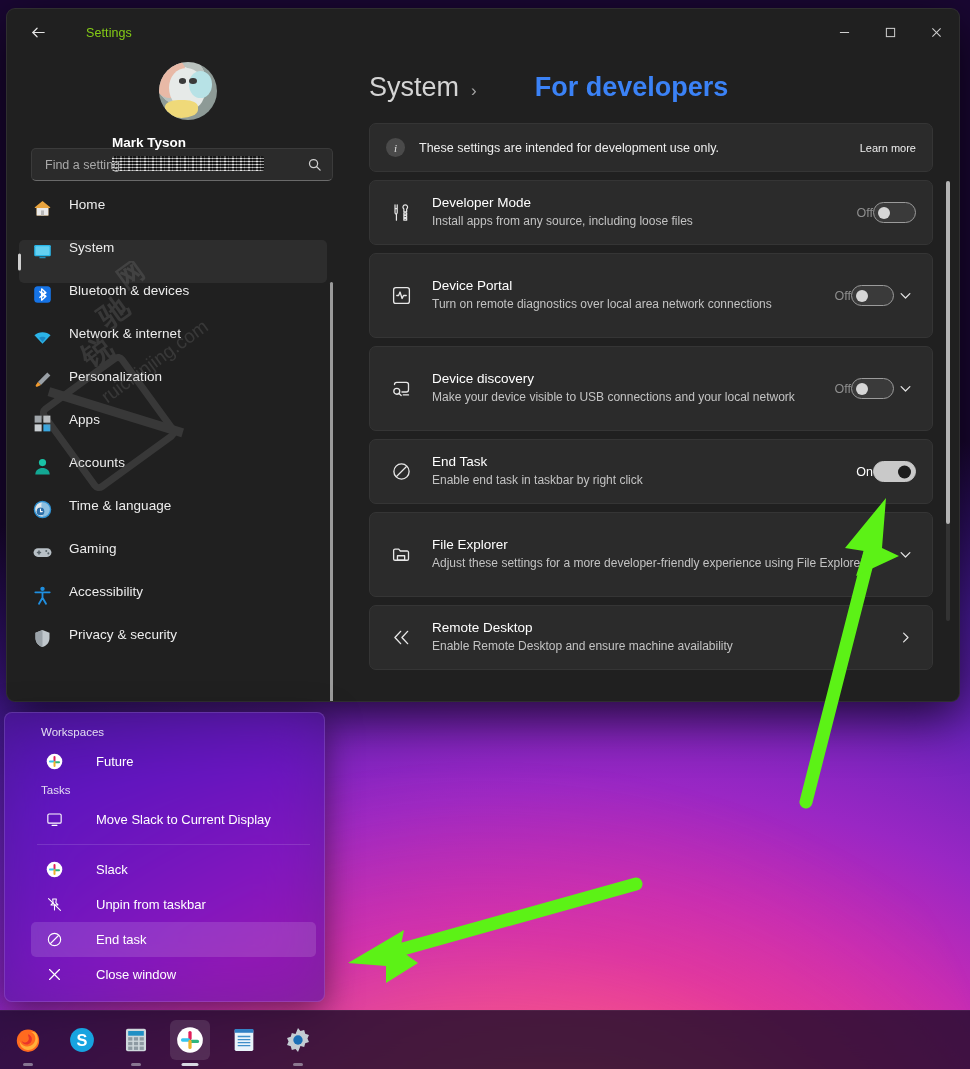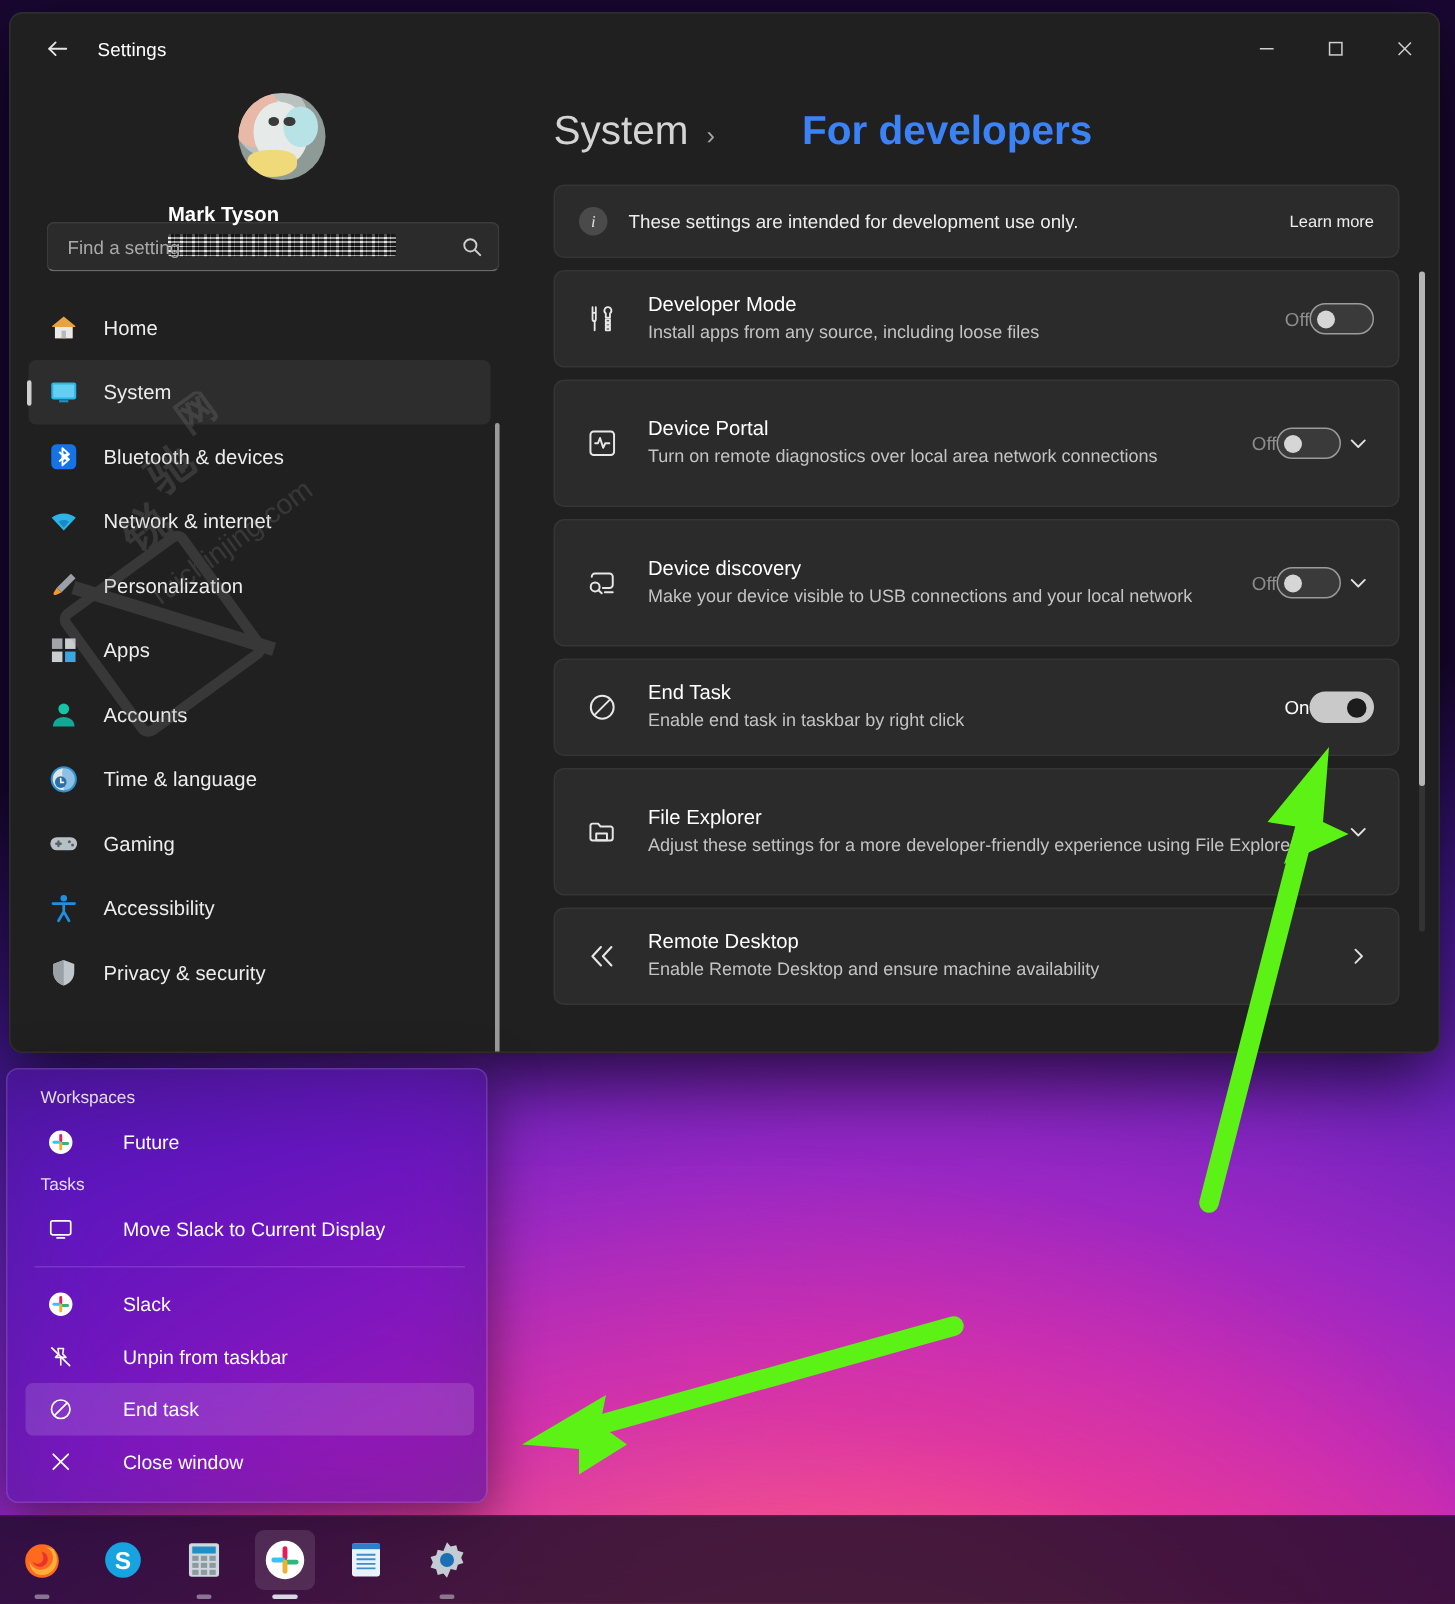--- a/index.html
+++ b/index.html
@@ -60,21 +60,21 @@
     box-shadow:0 16px 50px rgba(0,0,0,.72);
     overflow:hidden; display:flex; flex-direction:column;
   }
 
   
   #titlebar { height:47px; flex:0 0 47px; display:flex; align-items:center; position:relative; }
   #back-btn {
     width:34px; height:32px; margin-left:14px; border-radius:5px;
     display:flex; align-items:center; justify-content:center; cursor:pointer; color:#e4e4e4;
   }
-  #win-title { font-size:12.5px; color:#ffffff; margin-left:10px; letter-spacing:.1px; }
+  #win-title { font-size:12.5px; color:#84cc16; margin-left:31px; letter-spacing:.1px; }
   .wc-group { position:absolute; right:0; top:0; display:flex; height:47px; }
   .wc {
     width:46px; height:100%; display:flex; align-items:center; justify-content:center;
     cursor:pointer; color:#cfcfcf;
   }
 
   #body-row { flex:1; display:flex; min-height:0; }
 
   
   #sidebar { width:340px; flex:0 0 340px; position:relative; padding:0 0 0 0; }
@@ -106,21 +106,21 @@
     border-radius:5px; display:flex; align-items:center; padding:0 10px 0 13px; cursor:text;
   }
   #search-input {
     flex:1; background:transparent; border:0; outline:0; color:#cfcfcf; font-size:12.5px;
     font-family:"Liberation Sans", sans-serif;
   }
   #search-input::placeholder { color:#a9a9a9; }
 
   #navlist { margin-top:16px; padding-left:12px; padding-right:20px; position:relative; }
   .nav-item {
-    height:43px; display:flex; align-items:center; gap:16px;
+    height:43px; display:flex; gap:16px;
     padding-left:12px; border-radius:5px; cursor:pointer; position:relative;
   }
   .nav-item.selected { background:#2d2d2d; }
   .nav-item.selected::before {
     content:""; position:absolute; left:-1px; top:50%; transform:translateY(-50%);
     width:3px; height:17px; border-radius:2px; background:#cfcfcf;
   }
   .nav-ico { width:22px; height:22px; flex:0 0 22px; display:flex; align-items:center; justify-content:center; }
   .nav-label { font-size:13.5px; color:#ededed; letter-spacing:.05px; }
 
@@ -180,21 +180,21 @@
   #main-scroll { position:absolute; right:9px; top:125px; width:4px; height:440px; background:#333; border-radius:2px; }
   #main-scroll i { position:absolute; left:0; top:0; width:4px; height:78%; background:#b4b4b4; border-radius:2px; display:block; }
 
   
   #ctxmenu {
     position:absolute; left:4px; top:712px; width:321px; border-radius:8px;
     background:rgba(76,24,150,.62);
     backdrop-filter:blur(30px) saturate(160%);
     border:1px solid rgba(255,255,255,.13);
     box-shadow:0 10px 34px rgba(0,0,0,.5);
-    padding:8px 4px 9px 8px; overflow:hidden;
+    padding:8px 4px 9px 22px; overflow:hidden;
   }
   .ctx-head { font-size:11.5px; color:#e2dcf2; padding:5px 0 6px 14px; }
   .ctx-item {
     height:35px; display:flex; align-items:center; gap:32px; padding-left:14px;
     border-radius:5px; cursor:pointer; margin:0 4px;
   }
   .ctx-item.hl { background:rgba(255,255,255,.13); }
   .ctx-ico { width:19px; height:19px; flex:0 0 19px; display:flex; align-items:center; justify-content:center; color:#fff; }
   .ctx-label { font-size:13px; color:#ffffff; }
   .ctx-sep { height:1px; background:rgba(255,255,255,.13); margin:7px 10px; }

